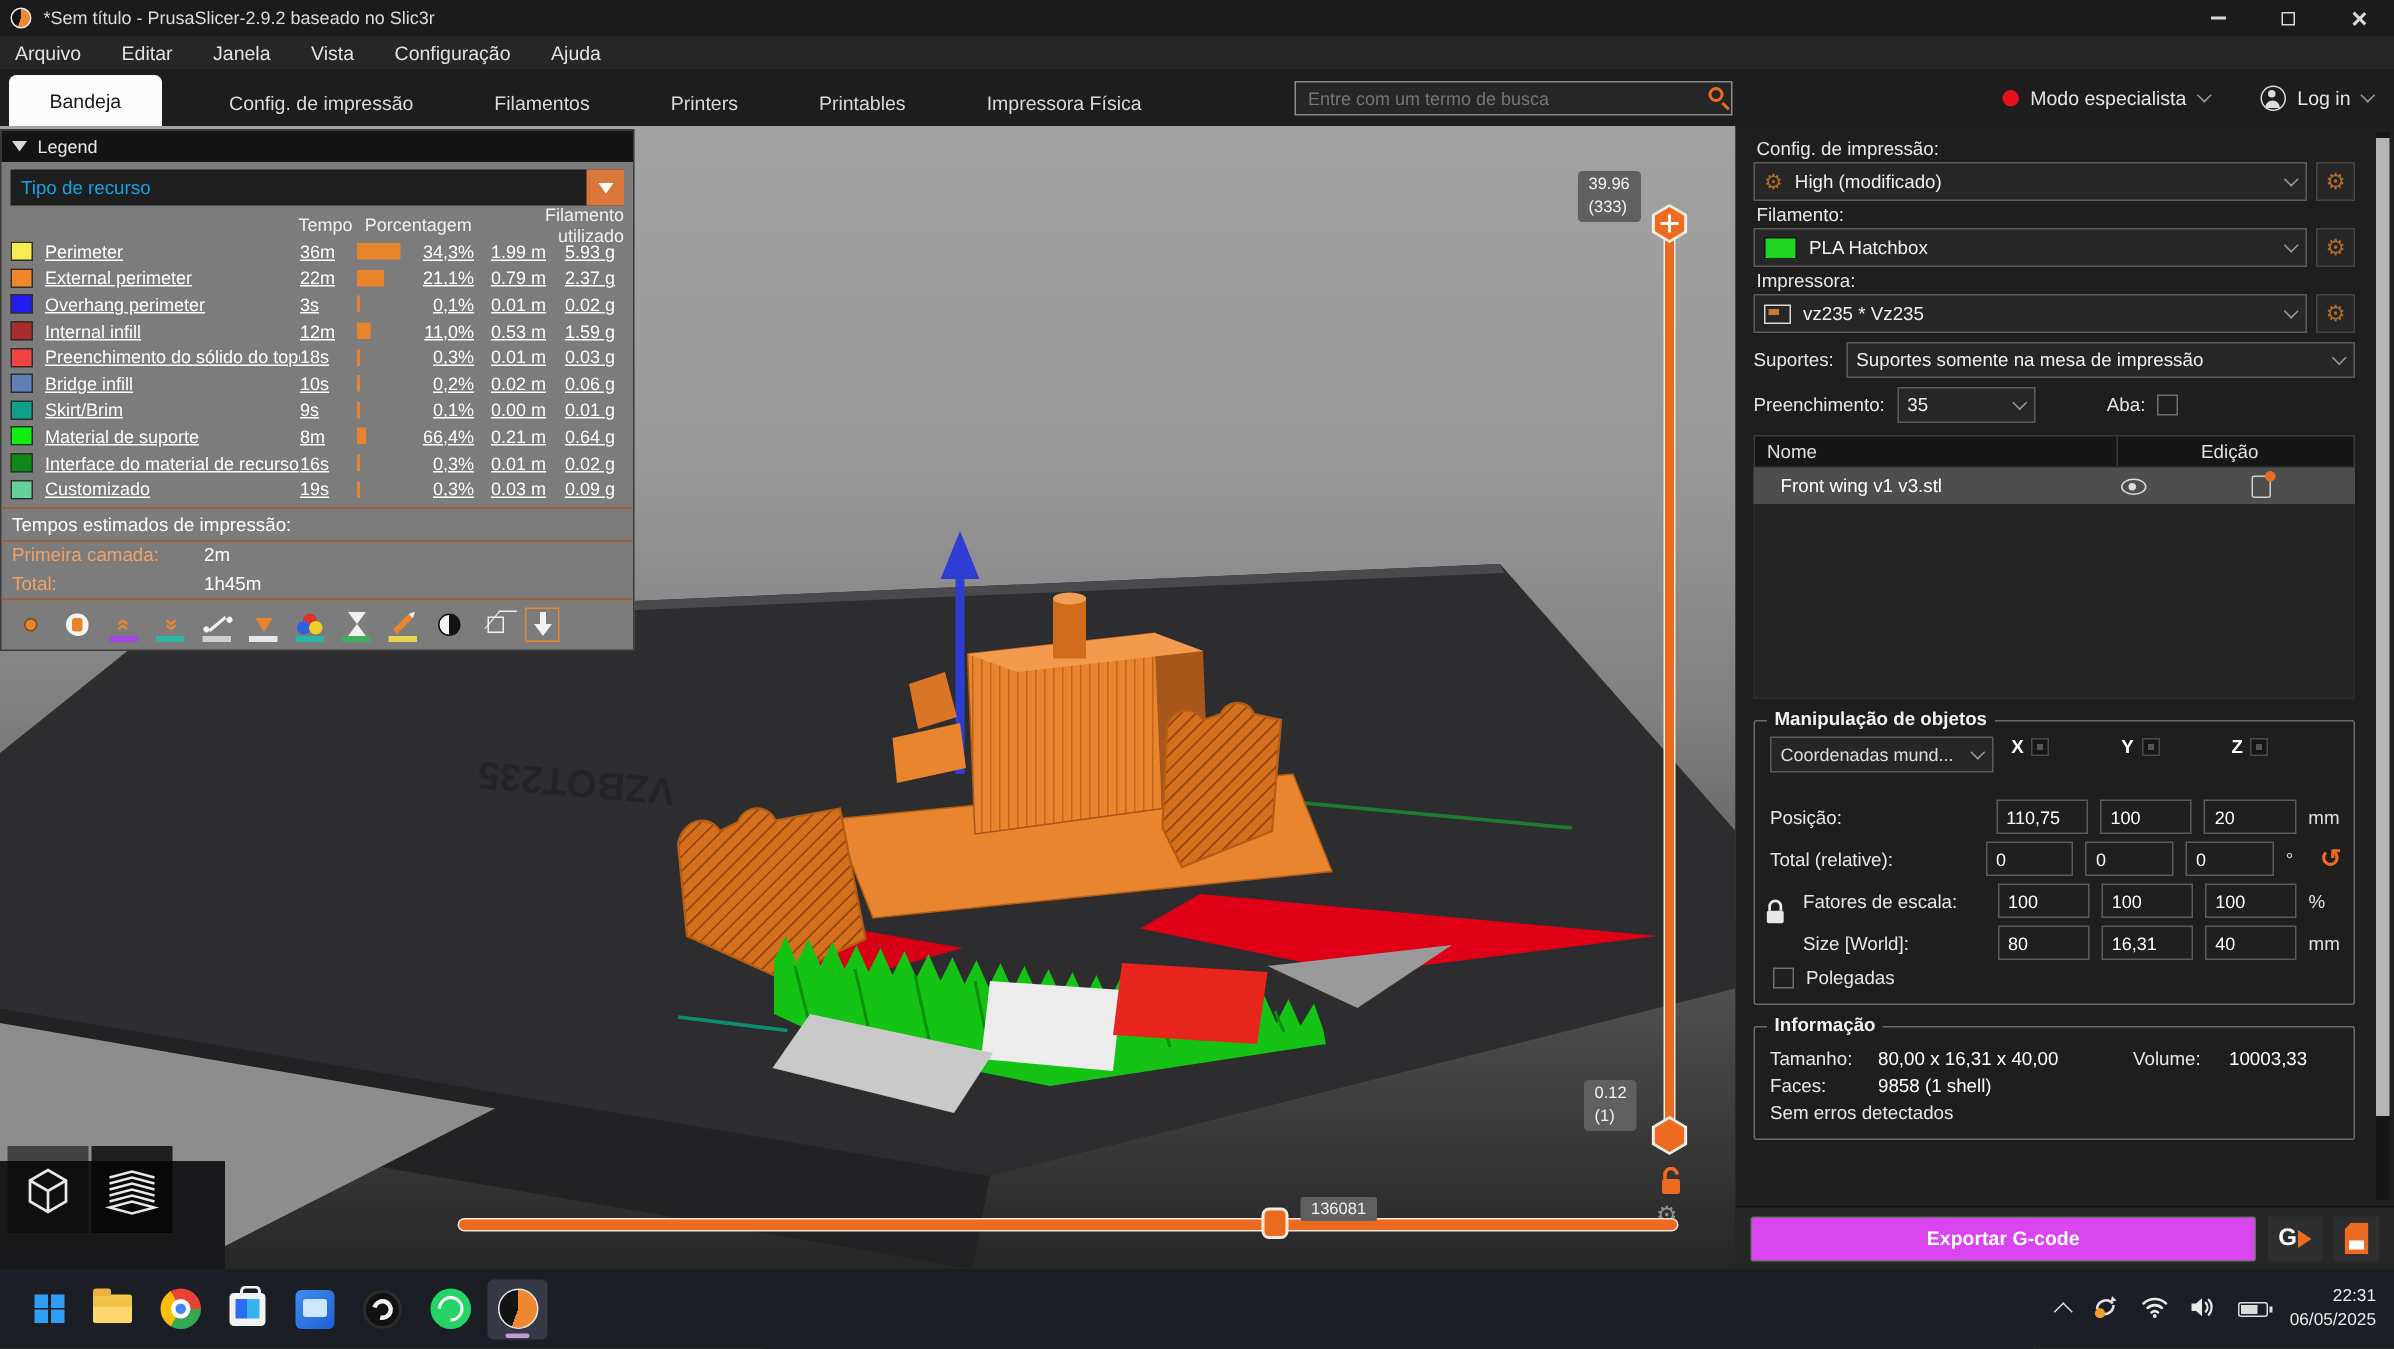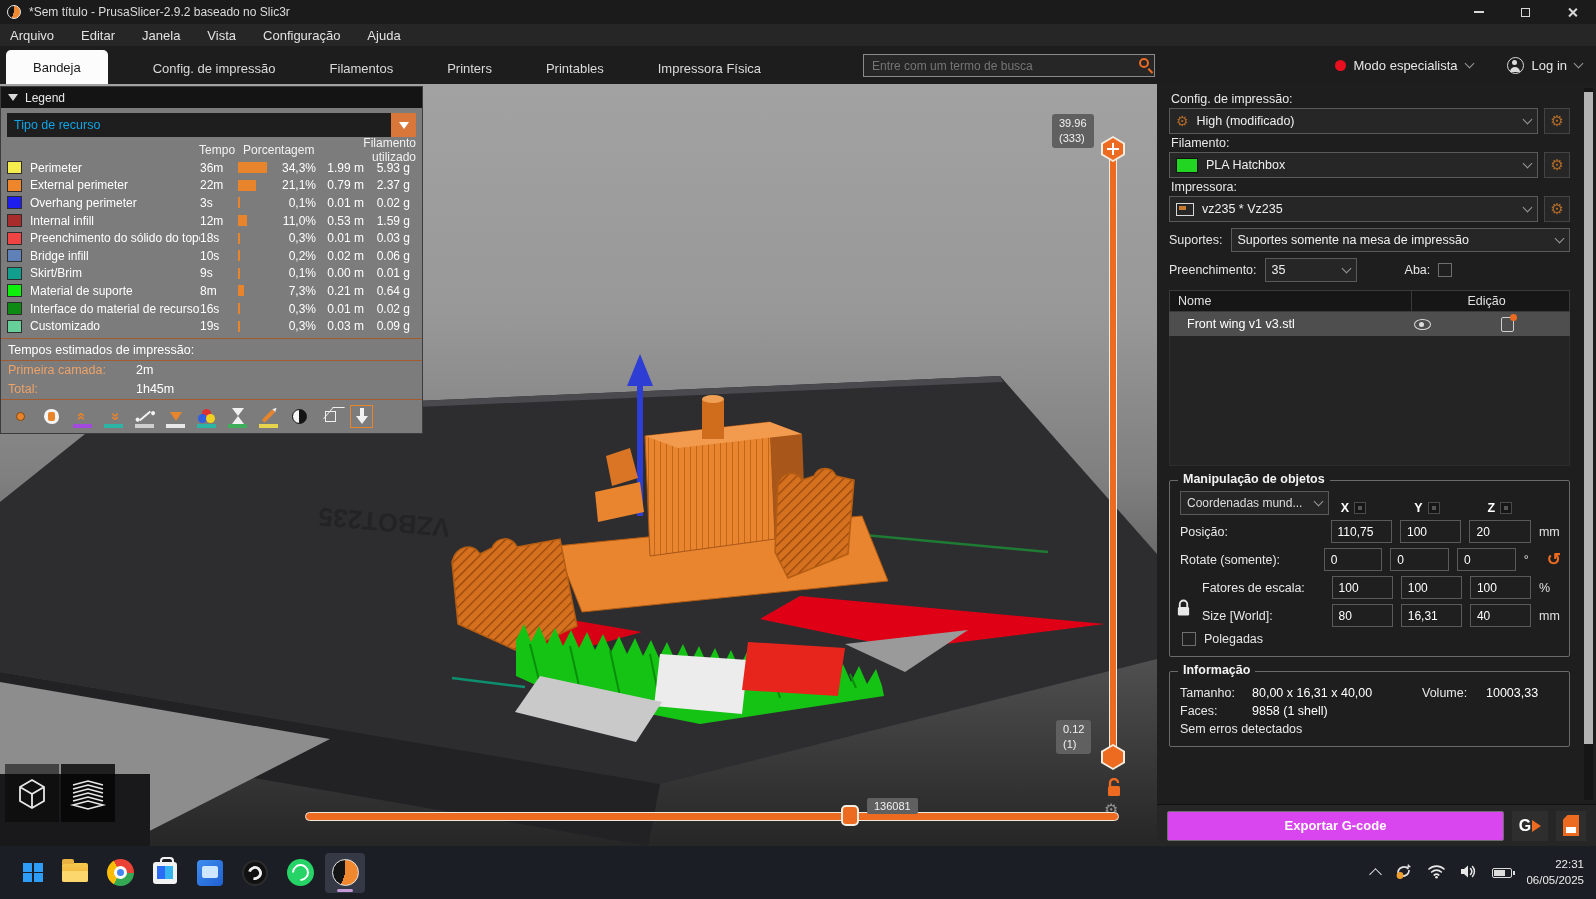--- a/index.html
+++ b/index.html
@@ -49,21 +49,21 @@
   .legend-title{font-size:12px;color:#e8e8e8;}
   .legend-filter{margin:5px 6px 4px 6px;height:24px;background:#1e1e1e;display:flex;align-items:stretch;}
   .legend-filter-text{flex:1;display:flex;align-items:center;padding-left:7px;color:#0ea5e9;font-size:12.5px;}
   .legend-filter-btn{width:25px;background:#d9773a;display:flex;align-items:center;justify-content:center;}
   .tri-down-s{width:0;height:0;border-left:5px solid transparent;border-right:5px solid transparent;border-top:7px solid #fff;}
   .lcols{display:flex;align-items:center;height:18px;padding:0 6px;font-size:12px;color:#f2f2f2;}
   .lc-sp{width:193px;}
   .lc-time{width:38px;}
   .lc-pct{width:78px;text-align:right;}
   .lc-fil{width:94px;text-align:right;margin-left:8px;}
-  .lrow{display:flex;align-items:center;height:17.6px;padding:0 6px;font-size:12px;}
+  .lrow{display:flex;align-items:center;height:17.6px;padding:0 6px;font-size:12px;text-decoration:underline;}
   .lsw{width:15px;height:13px;margin-right:8px;border:1px solid #2e2e2e;flex:none;}
   .llabel{width:170px;white-space:nowrap;overflow:hidden;}
   .ltime{width:38px;}
   .lbar-zone{width:34px;display:flex;align-items:center;}
   .lbar{height:11px;background:#e8842c;}
   .lpct{width:44px;text-align:right;}
   .llen{width:48px;text-align:right;}
   .lwt{width:46px;text-align:right;}
   .ldiv{border-top:1px solid #a25b2e;margin-top:3px;}
   .t-title{padding:4px 7px 3px 7px;font-size:12.5px;border-bottom:1px solid #a25b2e;}
@@ -138,21 +138,21 @@
   .objhead{display:flex;height:22px;background:#161616;border:1px solid #3a3a3a;align-items:center;padding:0 8px;color:#e0e0e0;}
   .objhead .oh-name{flex:1;}
   .objhead .oh-edit{width:150px;text-align:center;border-left:1px solid #3a3a3a;height:100%;display:flex;align-items:center;justify-content:center;}
   .objrow{display:flex;height:24px;background:#4e4e4e;align-items:center;padding:0 8px 0 18px;color:#fff;}
   .objrow .or-name{flex:1;}
   .objrow .or-eye{width:60px;display:flex;justify-content:center;}
   .objrow .or-edit{width:110px;display:flex;justify-content:center;}
   .objempty{height:130px;background:#242424;border:1px solid #2e2e2e;border-top:none;}
   .group{position:relative;border:1px solid #6a6a6a;border-radius:2px;margin-top:14px;padding:10px 8px 6px 10px;}
   .group-title{position:absolute;top:-9px;left:8px;background:#1e1e1e;padding:0 5px;font-weight:bold;font-size:12.5px;color:#f2f2f2;}
-  .m-hrow{display:flex;align-items:flex-end;height:24px;margin-bottom:4px;}
+  .m-hrow{display:flex;align-items:flex-start;height:24px;margin-bottom:17px;}
   .m-coord{width:150px;height:24px;background:#262626;border:1px solid #5a5a5a;display:flex;align-items:center;padding:0 6px;margin-right:12px;color:#ddd;}
   .m-coord .cv{flex:1;font-size:12px;}
   .m-ax{width:74px;display:flex;align-items:center;gap:5px;font-weight:bold;color:#fff;}
   .ax-ic{width:12px;height:12px;background:#161616;border:1px solid #4a4a4a;position:relative;}
   .ax-ic::after{content:'';position:absolute;left:3px;top:3px;width:4px;height:4px;background:#555;}
   .m-row{display:flex;align-items:center;height:25px;margin:3px 0;}
   .m-label{width:150px;font-size:12.5px;color:#e8e8e8;padding-right:4px;margin-right:12px;}
   .m-label.ind{padding-left:22px;}
   .m-field{width:66px;height:23px;background:#1f1f1f;border:1px solid #5a5a5a;color:#fff;font-size:12px;display:flex;align-items:center;padding-left:6px;margin-right:8px;}
   .m-unit{width:24px;font-size:12.5px;color:#e0e0e0;}
@@ -431,21 +431,21 @@
           <span class="lwt">0.01 g</span>
         </div>
 
         <div class="lrow">
           <span class="lsw" style="background: rgb(12, 240, 12);"></span>
           <span class="llabel">Material de suporte</span>
           <span class="ltime">8m</span>
           <span class="lbar-zone">
             <span class="lbar" style="width: 6.205px;"></span>
           </span>
-          <span class="lpct">7,3%</span>
+          <span class="lpct">66,4%</span>
           <span class="llen">0.21 m</span>
           <span class="lwt">0.64 g</span>
         </div>
 
         <div class="lrow">
           <span class="lsw" style="background: rgb(12, 138, 20);"></span>
           <span class="llabel">Interface do material de recurso</span>
           <span class="ltime">16s</span>
           <span class="lbar-zone">
             <span class="lbar" style="width: 1.5px;"></span>
@@ -659,21 +659,21 @@
         </span>
     </div>
     <div class="m-row">
       <span class="m-label">Posição:</span>
       <span class="m-field">110,75</span>
       <span class="m-field">100</span>
       <span class="m-field">20</span>
       <span class="m-unit">mm</span>
     </div>
     <div class="m-row">
-      <span class="m-label">Rotate (somente):</span>
+      <span class="m-label">Total (relative):</span>
       <span class="m-field">0</span>
       <span class="m-field">0</span>
       <span class="m-field">0</span>
       <span class="m-unit">°</span>
       <span class="m-reset">↺</span>
     </div>
     <div class="m-row">
       <span class="m-label ind">Fatores de escala:</span>
       <span class="m-field">100</span>
       <span class="m-field">100</span>

